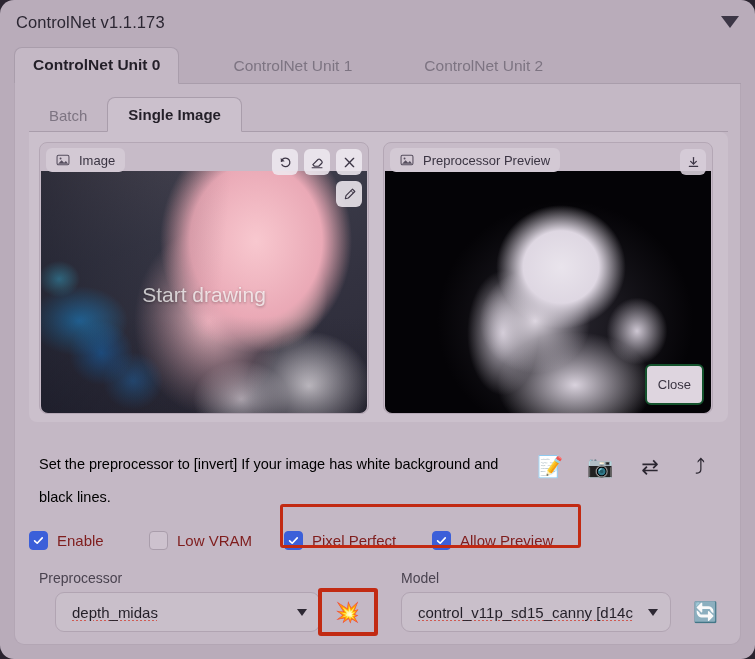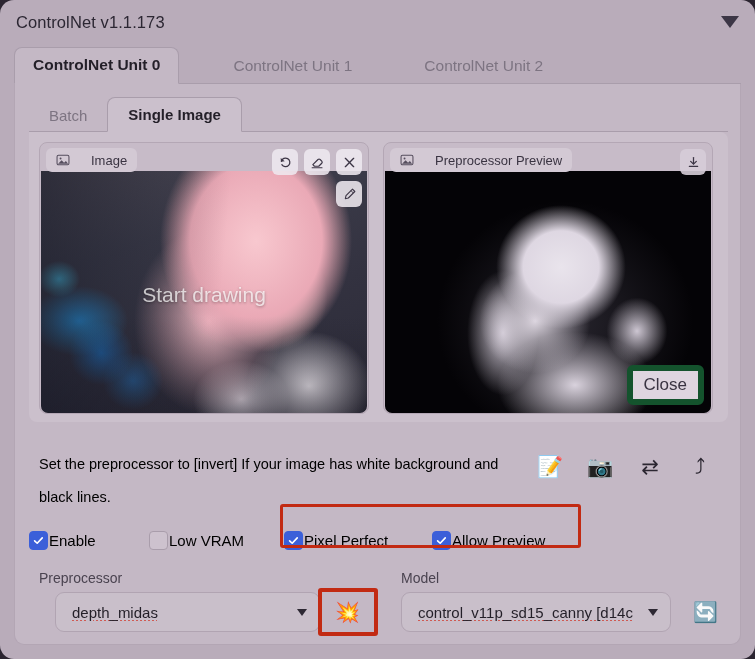--- a/index.html
+++ b/index.html
@@ -143,21 +143,21 @@
     border-radius: 8px;
     box-sizing: border-box;
     overflow: visible;
   }
   .panel-chip {
     position: absolute;
     left: 6px; top: 5px;
     height: 24px;
     display: flex;
     align-items: center;
-    gap: 21px;
+    gap: 9px;
     padding: 0 10px;
     background: #d3c9d4;
     border-radius: 6px;
     z-index: 6;
     font-size: 13px;
     color: #3a3442;
   }
   .chip-ico svg { display: block; }
 
   .canvas-area {
@@ -215,25 +215,25 @@
       radial-gradient(ellipse 74px 70px at 150px 150px, #ddd6e0 0%, rgba(120,116,132,0) 75%),
       radial-gradient(ellipse 100px 68px at 190px 214px, #d9d2dd 0%, rgba(110,106,124,0) 78%),
       radial-gradient(ellipse 46px 80px at 118px 162px, #cfc8d4 0%, rgba(100,96,112,0) 78%),
       radial-gradient(ellipse 40px 44px at 252px 160px, #cdc6d2 0%, rgba(96,92,108,0) 76%),
       radial-gradient(ellipse 160px 150px at 180px 150px, rgba(70,66,80,.55) 0%, rgba(0,0,0,0) 80%),
       #040306;
   }
   .close-btn {
     position: absolute;
     right: 8px; bottom: 8px;
-    padding: 4px 11px;
-    font-size: 17px;
+    padding: 11px 11px;
+    font-size: 13px;
     color: #3a3442;
     background: #ded5df;
-    border: 6px solid #14532d;
+    border: 2px solid #14532d;
     border-radius: 6px;
     cursor: pointer;
     z-index: 7;
   }
 
   
   .tool-col {
     position: absolute;
     right: 6px; top: 6px;
     display: flex;
@@ -299,24 +299,24 @@
     position: absolute;
     left: 14px; top: 434px;
     width: 699px;
     height: 44px;
     display: flex;
     align-items: center;
   }
   .chk {
     display: flex;
     align-items: center;
-    gap: 1px;
+    gap: 9px;
     cursor: pointer;
     font-size: 15px;
-    color: #000000;
+    color: #7f1d1d;
   }
   .box {
     width: 19px; height: 19px;
     border-radius: 4px;
     box-sizing: border-box;
     display: flex;
     align-items: center;
     justify-content: center;
     flex: none;
   }

